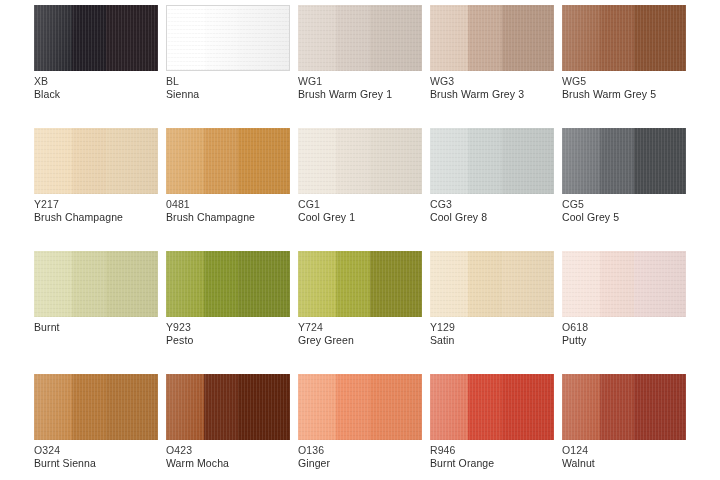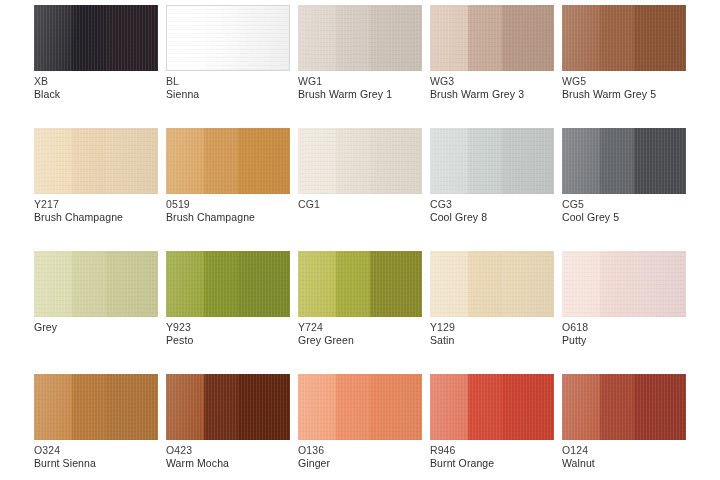--- a/index.html
+++ b/index.html
@@ -165,34 +165,35 @@
       </div>
       <div class="cell">
         <div class="swatch">
           <div class="band b1" style="background: rgb(219, 167, 101);"></div>
           <div class="band b2" style="background: rgb(212, 155, 86);"></div>
           <div class="band b3" style="background: rgb(207, 146, 68);"></div>
           <div class="grain"></div>
           <div class="sheen"></div>
         </div>
         <div class="labels">
-          <div class="code">0519</div>
+          <div class="code">0481</div>
           <div class="name">Brush Champagne</div>
         </div>
       </div>
       <div class="cell">
         <div class="swatch">
           <div class="band b1" style="background: rgb(238, 231, 220);"></div>
           <div class="band b2" style="background: rgb(233, 225, 214);"></div>
           <div class="band b3" style="background: rgb(230, 222, 210);"></div>
           <div class="grain"></div>
           <div class="sheen"></div>
         </div>
         <div class="labels">
           <div class="code">CG1</div>
+          <div class="name">Cool Grey 1</div>
         </div>
       </div>
       <div class="cell">
         <div class="swatch">
           <div class="band b1" style="background: rgb(214, 219, 217);"></div>
           <div class="band b2" style="background: rgb(205, 211, 209);"></div>
           <div class="band b3" style="background: rgb(199, 205, 203);"></div>
           <div class="grain"></div>
           <div class="sheen"></div>
         </div>
@@ -216,21 +217,21 @@
       </div>
       <div class="cell">
         <div class="swatch">
           <div class="band b1" style="background: rgb(220, 220, 176);"></div>
           <div class="band b2" style="background: rgb(212, 212, 164);"></div>
           <div class="band b3" style="background: rgb(207, 207, 156);"></div>
           <div class="grain"></div>
           <div class="sheen"></div>
         </div>
         <div class="labels">
-          <div class="name">Grey</div>
+          <div class="name">Burnt</div>
         </div>
       </div>
       <div class="cell">
         <div class="swatch">
           <div class="band b1" style="background: rgb(154, 165, 59);"></div>
           <div class="band b2" style="background: rgb(135, 150, 46);"></div>
           <div class="band b3" style="background: rgb(129, 143, 44);"></div>
           <div class="grain"></div>
           <div class="sheen"></div>
         </div>

